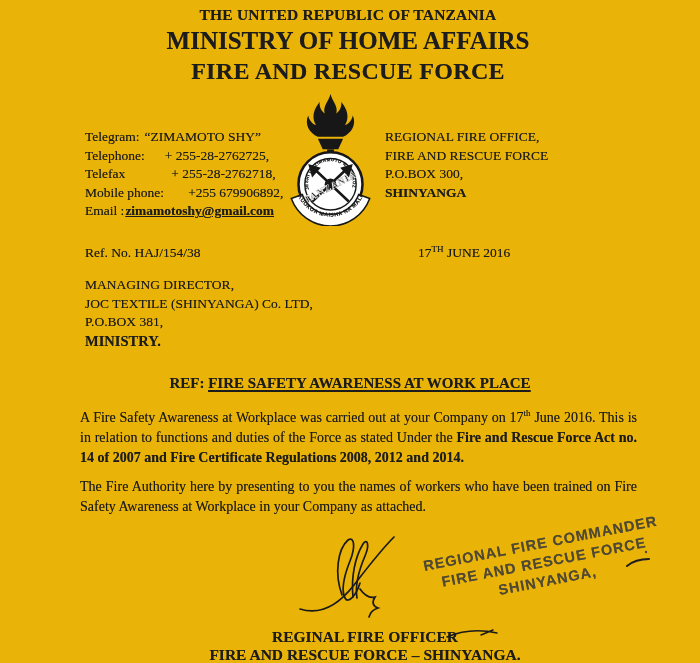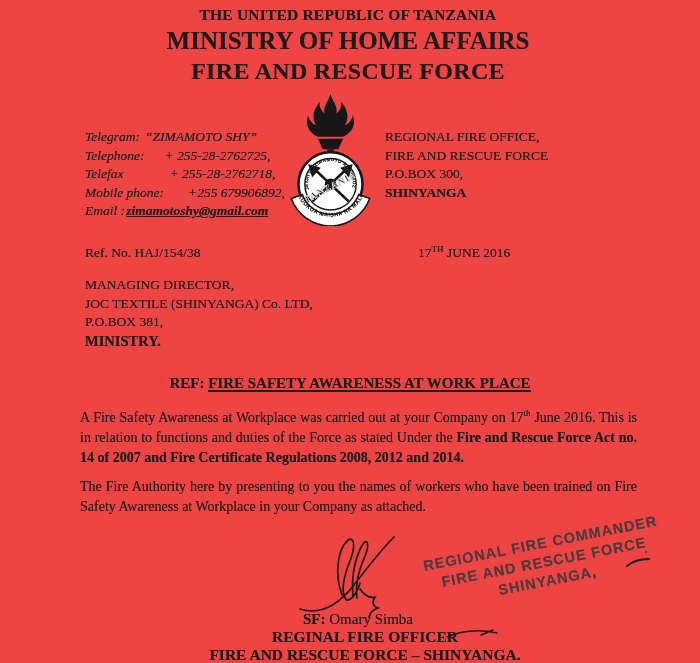--- a/index.html
+++ b/index.html
@@ -1,34 +1,34 @@
 <!DOCTYPE html>
 <html><head>
 <meta charset="utf-8">
 <style>
   html,body{margin:0;padding:0;background:#e8e8e8;}
   .page{
     position:relative;
     width:700px;height:663px;
-    background:#ef4444;
+    background:#eab308;
     font-family:"Liberation Serif", serif;
     color:#1c1c1c;
     overflow:hidden;
     margin:0 auto;
     text-shadow:0 0 .4px rgba(20,20,20,.55);
   }
   .abs{position:absolute;}
   
   .header{top:6px;left:0;width:696px;text-align:center;font-weight:bold;}
   .h1{font-size:15.5px;letter-spacing:.2px;}
   .h2{font-size:25px;margin-top:3px;}
   .h3{font-size:24px;margin-top:3px;letter-spacing:.3px;}
   
   .contact{top:128px;left:85px;font-size:13.5px;line-height:18.6px;}
-  .c-row{display:flex;white-space:pre;font-style:italic;}
+  .c-row{display:flex;white-space:pre;}
   .c-row:nth-child(1) .c-val{margin-left:5px;}
   .c-row:nth-child(2) .c-val{margin-left:20px;}
   .c-row:nth-child(3) .c-val{margin-left:46px;}
   .c-row:nth-child(4) .c-val{margin-left:24px;}
   .c-row:nth-child(5) .c-val{margin-left:1px;font-weight:bold;text-decoration:underline;}
   
   .office{top:128px;left:385px;font-size:13.5px;line-height:18.6px;}
   .office .bold{font-weight:bold;}
   
   .refno{top:245px;left:85px;font-size:13.5px;}
@@ -176,23 +176,20 @@
     <div>SHINYANGA,</div>
   </div>
 
   <div class="abs" style="top:548px;left:625px;">
     <svg width="30" height="22" viewBox="0 0 30 22">
       <path d="M2 18 C 8 13 16 11 24 11" fill="none" stroke="#1d1d1d" stroke-width="2" stroke-linecap="round"></path>
       <circle cx="21" cy="4" r="1.2" fill="#4a4a4a"></circle>
     </svg>
   </div>
 
-  <div class="abs sf">
-    <span class="bold">SF:</span><span> Omary Simba</span>
-  </div>
 
   <div class="abs" style="top:626px;left:445px;">
     <svg width="54" height="14" viewBox="0 0 54 14">
       <path d="M2 11 C 16 5 34 3 52 7 M36 9 L 48 4" fill="none" stroke="#1a1a1a" stroke-width="1.4" stroke-linecap="round"></path>
     </svg>
   </div>
 
   <div class="abs footer">
     <div>REGINAL FIRE OFFICER</div>
     <div>FIRE AND RESCUE FORCE – SHINYANGA.</div>

